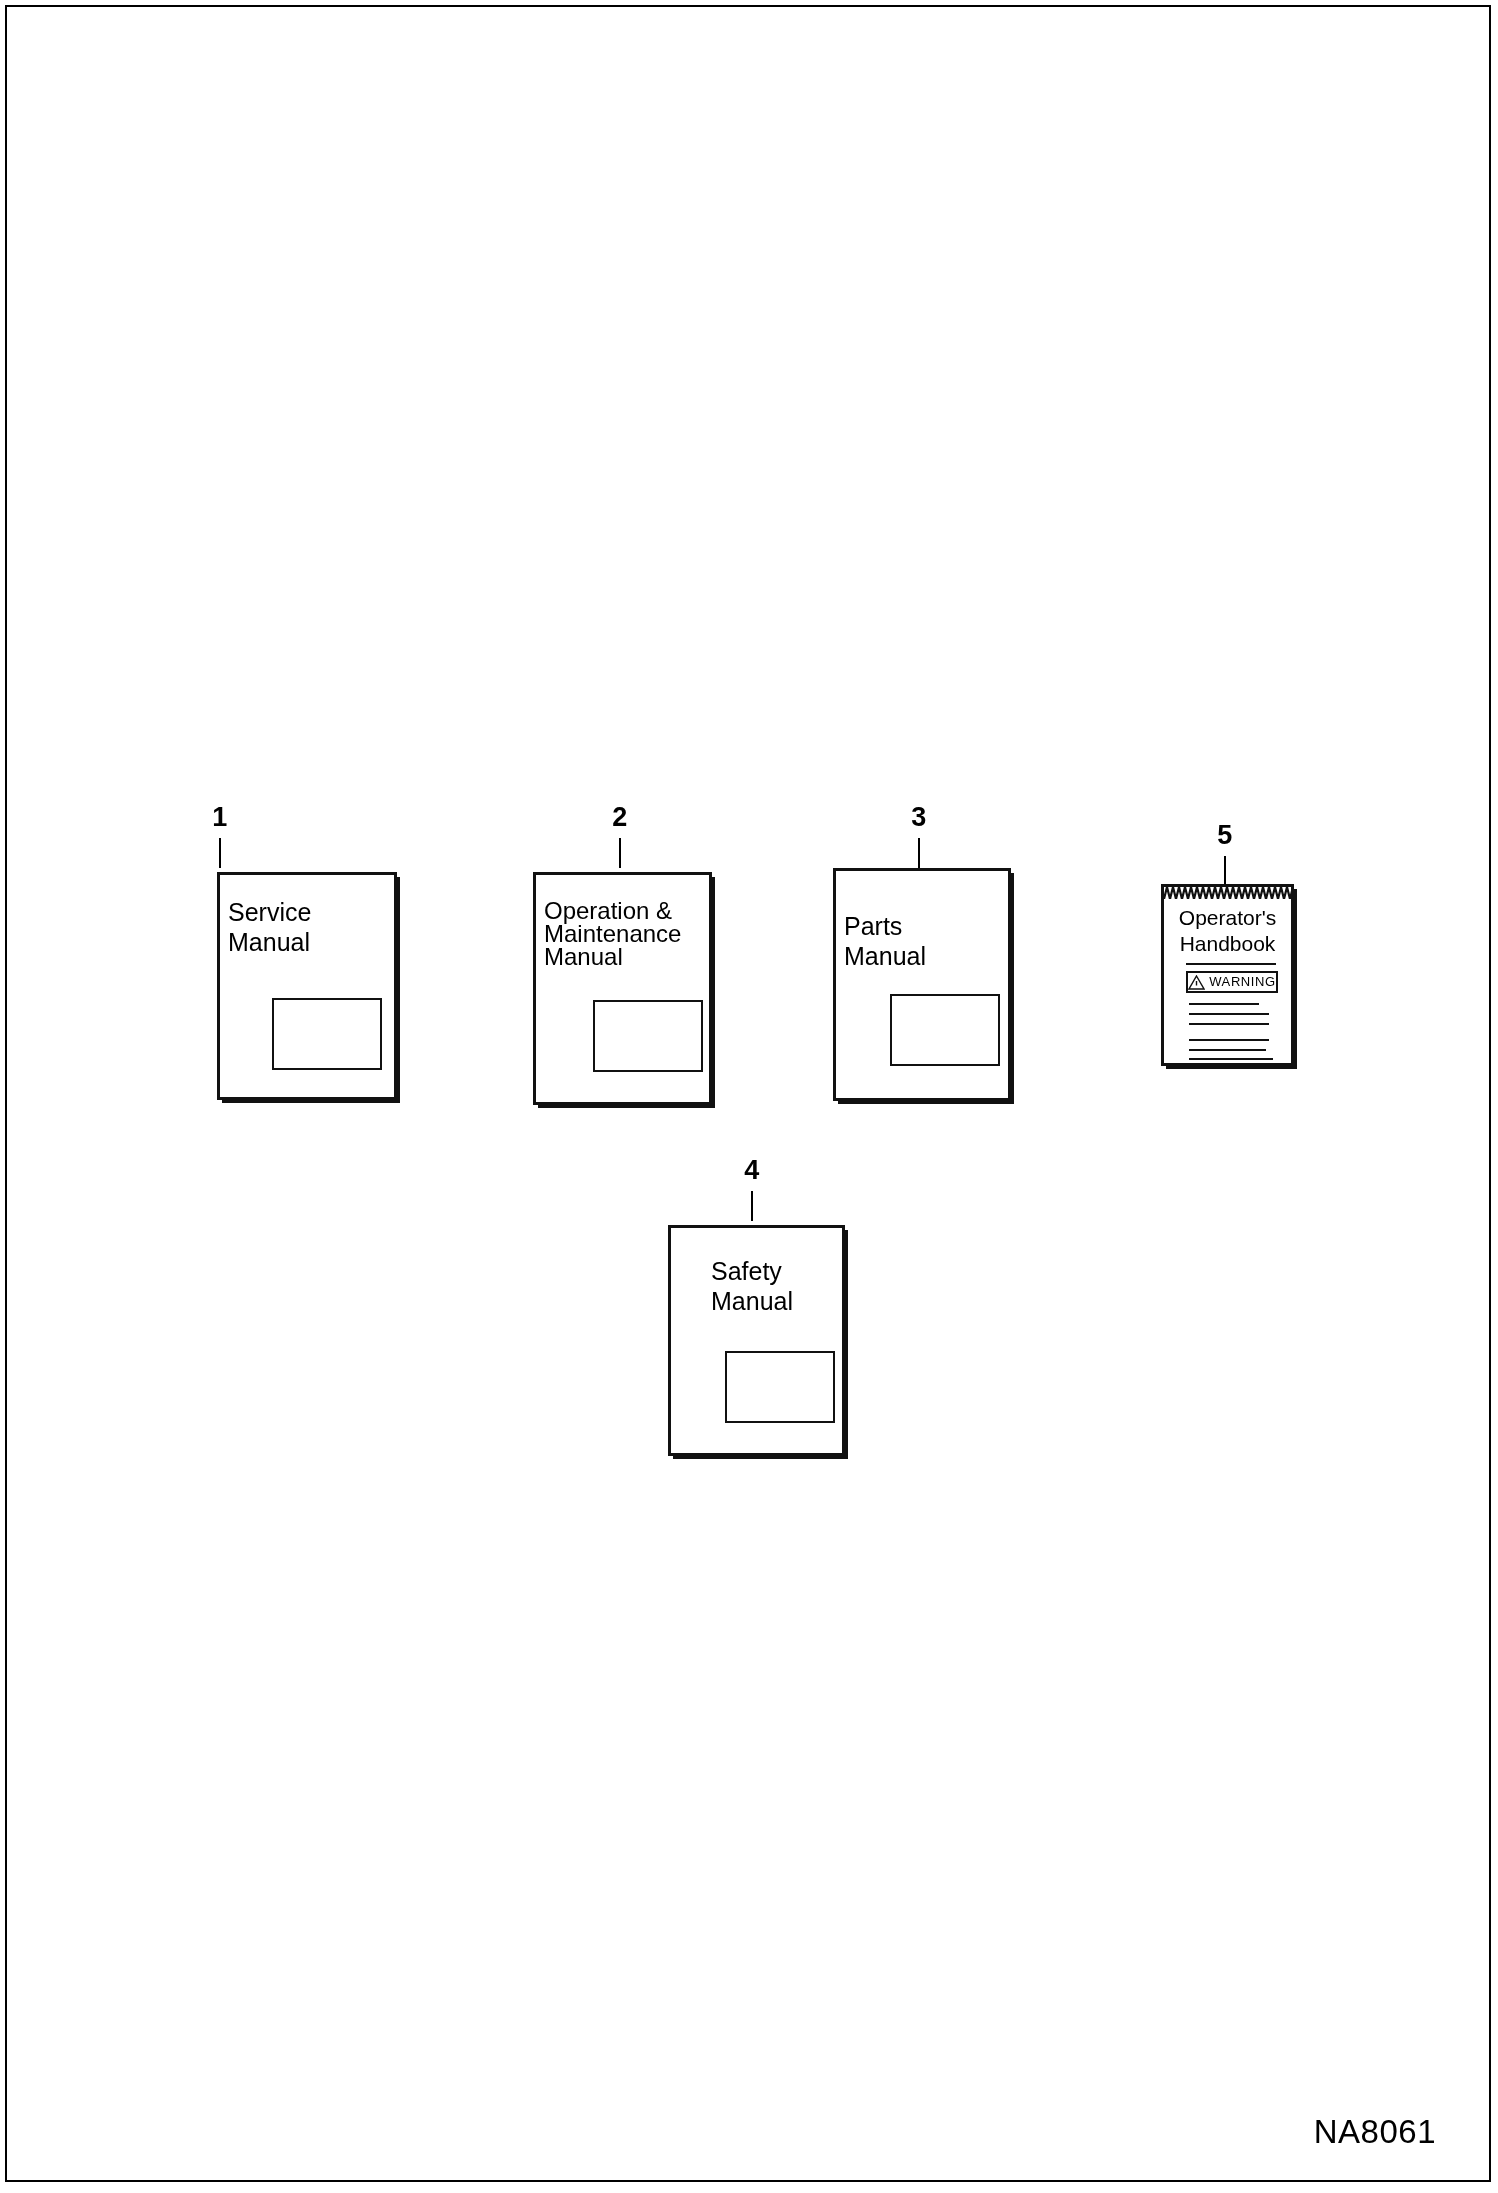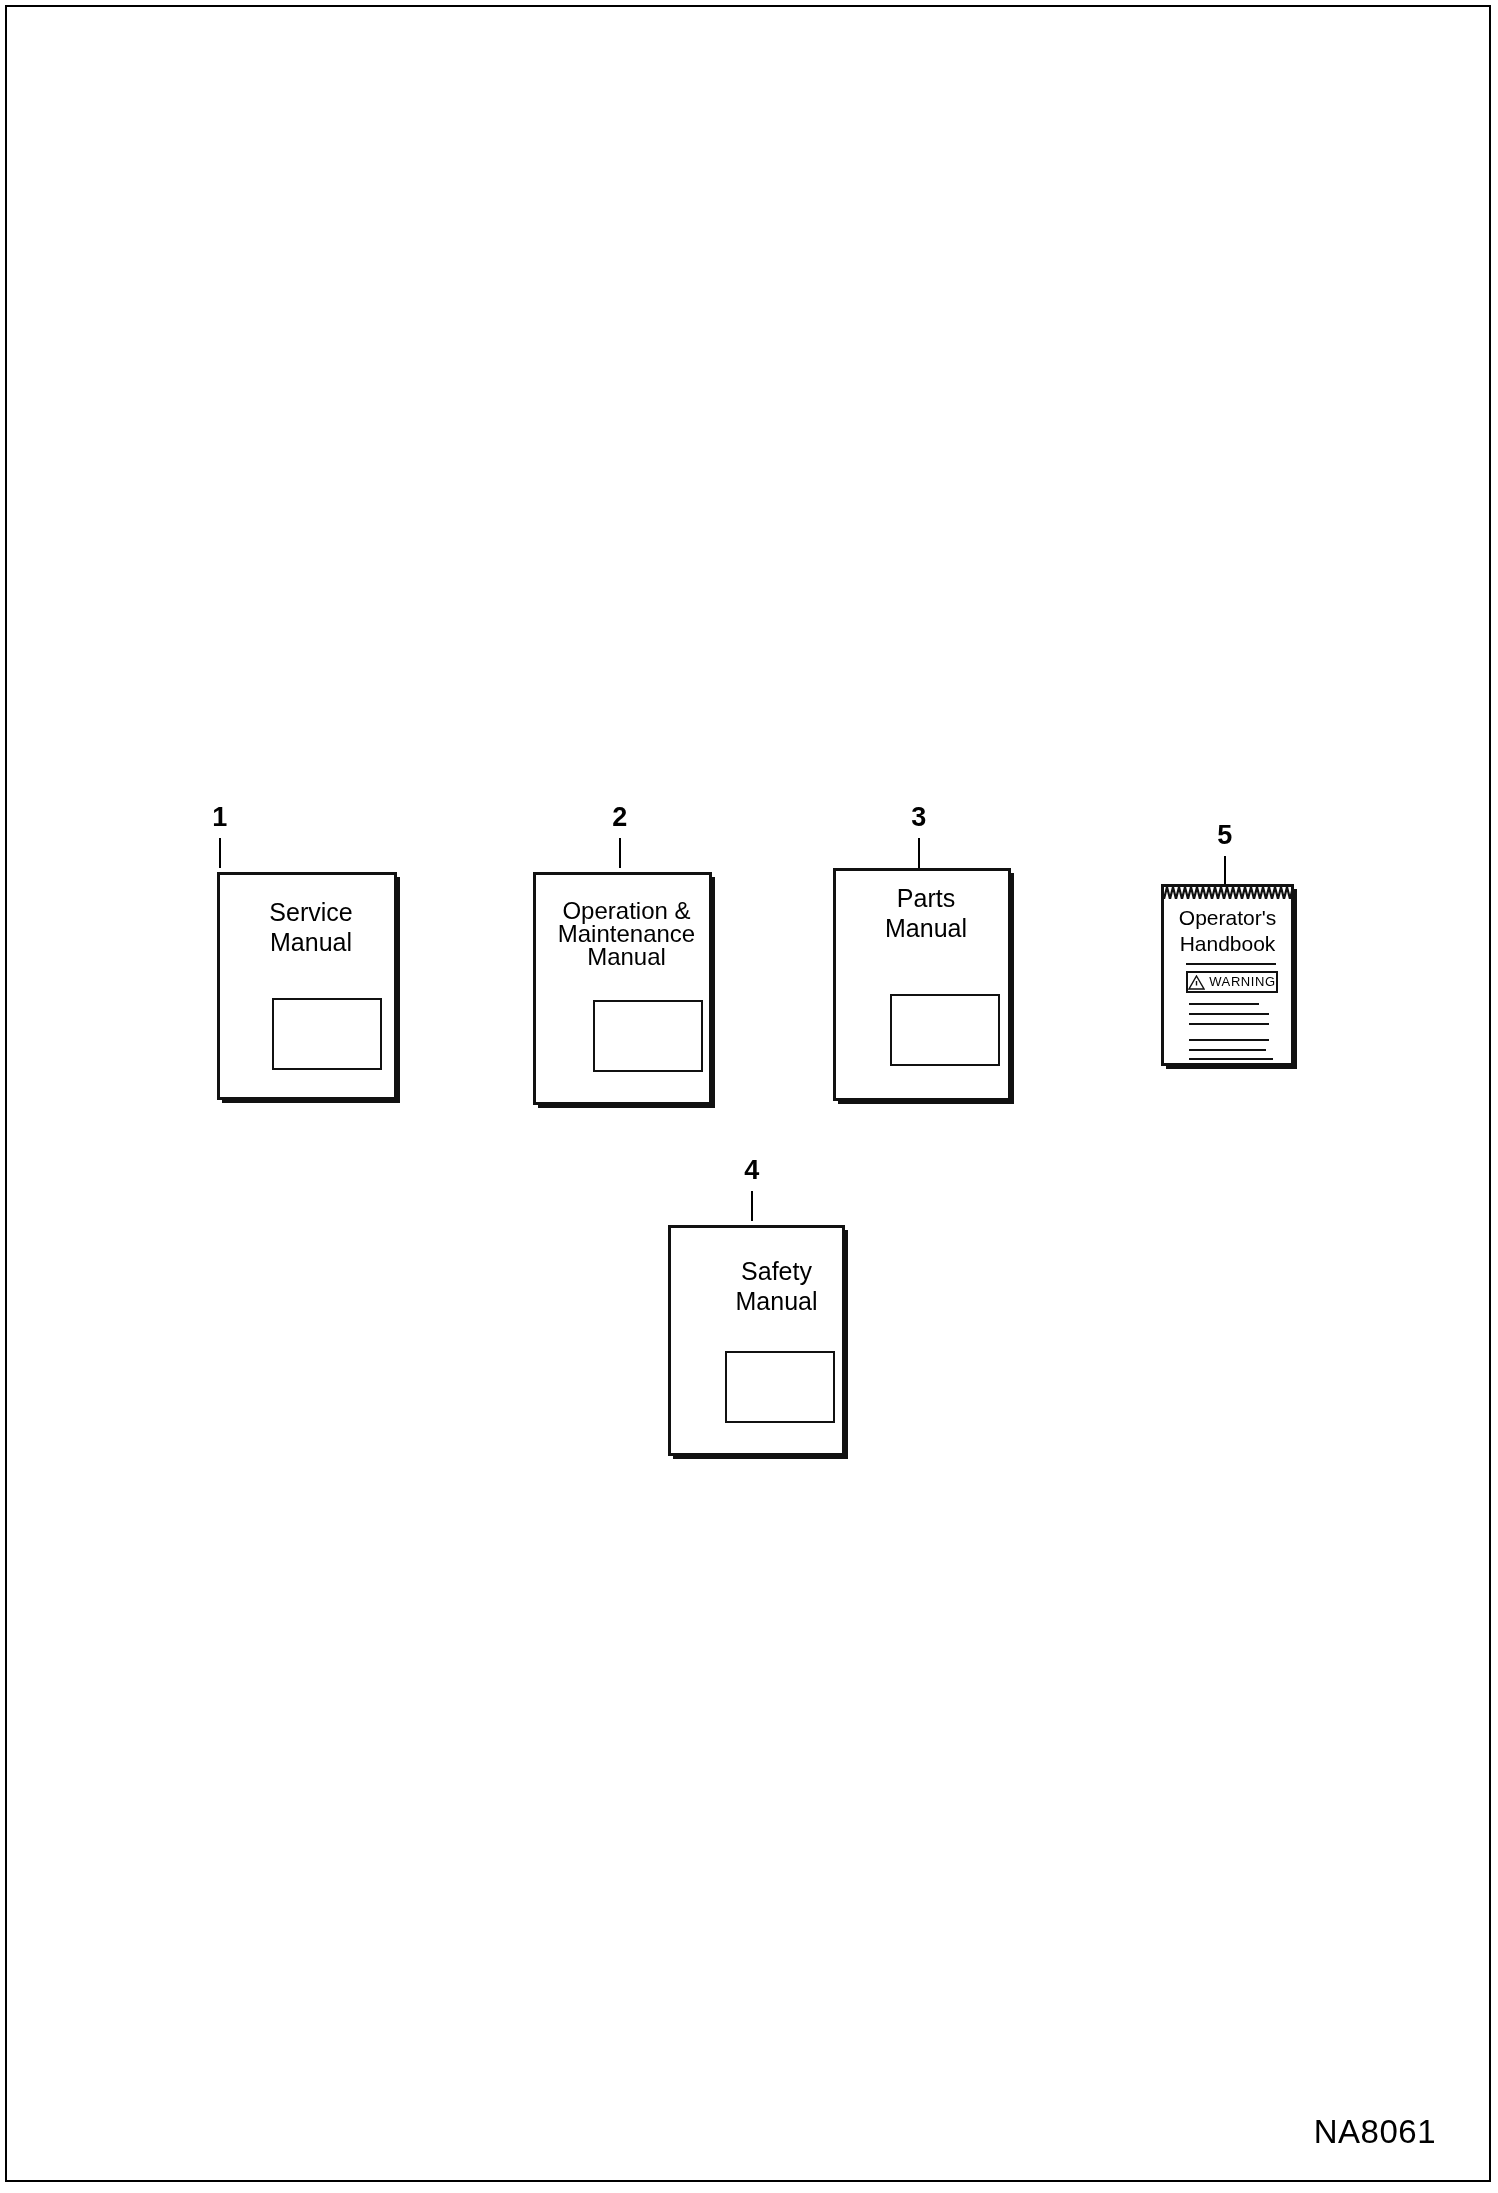--- a/index.html
+++ b/index.html
@@ -50,21 +50,21 @@
     position: absolute;
     background: #ffffff;
     border: 3px solid #111111;
     box-sizing: border-box;
     box-shadow: 4px 4px 0 -1px #111111;
   }
   .manual-title {
     position: absolute;
     left: 0;
     right: 0;
-    text-align: center;
+    text-align: left;
     font-size: 25px;
     line-height: 30px;
     white-space: pre-line;
     margin-left: 8px;
   }
   .manual-title.small {
     font-size: 24px;
     line-height: 23px;
   }
   .cover-image {
@@ -162,21 +162,21 @@
     <div class="manual-title small" style="top:24px;">Operation &amp;
 Maintenance
 Manual</div>
     <div class="cover-image" style="left:57px; top:125px; width:110px; height:72px;"></div>
   </div>
 
   <div class="callout" style="left:889px; top:802px;">3</div>
   <div class="leader" style="left:918px; top:838px; height:30px;"></div>
 
   <div class="manual" style="left:833px; top:868px; width:178px; height:233px;">
-    <div class="manual-title" style="top:12px;">Parts
+    <div class="manual-title" style="top:40px;">Parts
 Manual</div>
     <div class="cover-image" style="left:54px; top:123px; width:110px; height:72px;"></div>
   </div>
 
   <div class="callout" style="left:1195px; top:820px;">5</div>
   <div class="leader" style="left:1224px; top:856px; height:29px;"></div>
 
   <div id="handbook" style="left:1161px; top:884px; width:133px; height:182px;">
 
     <div id="handbook-spiral">

